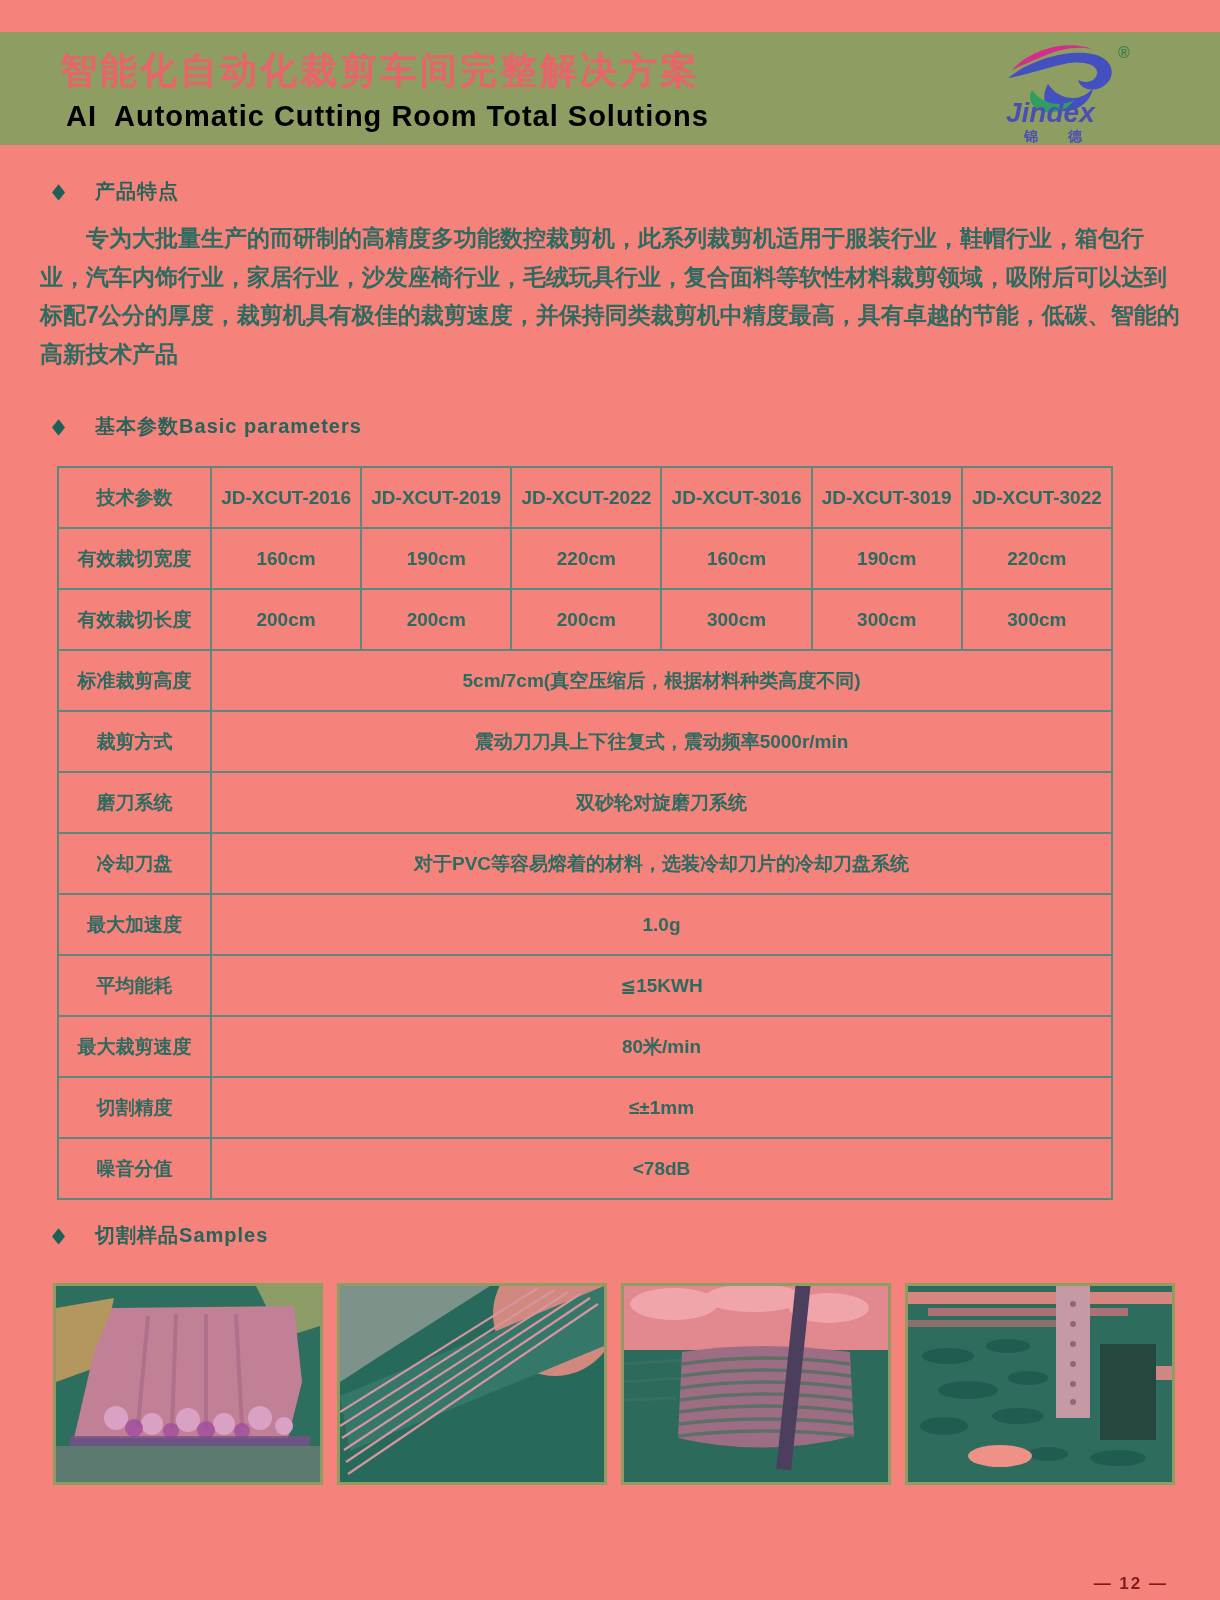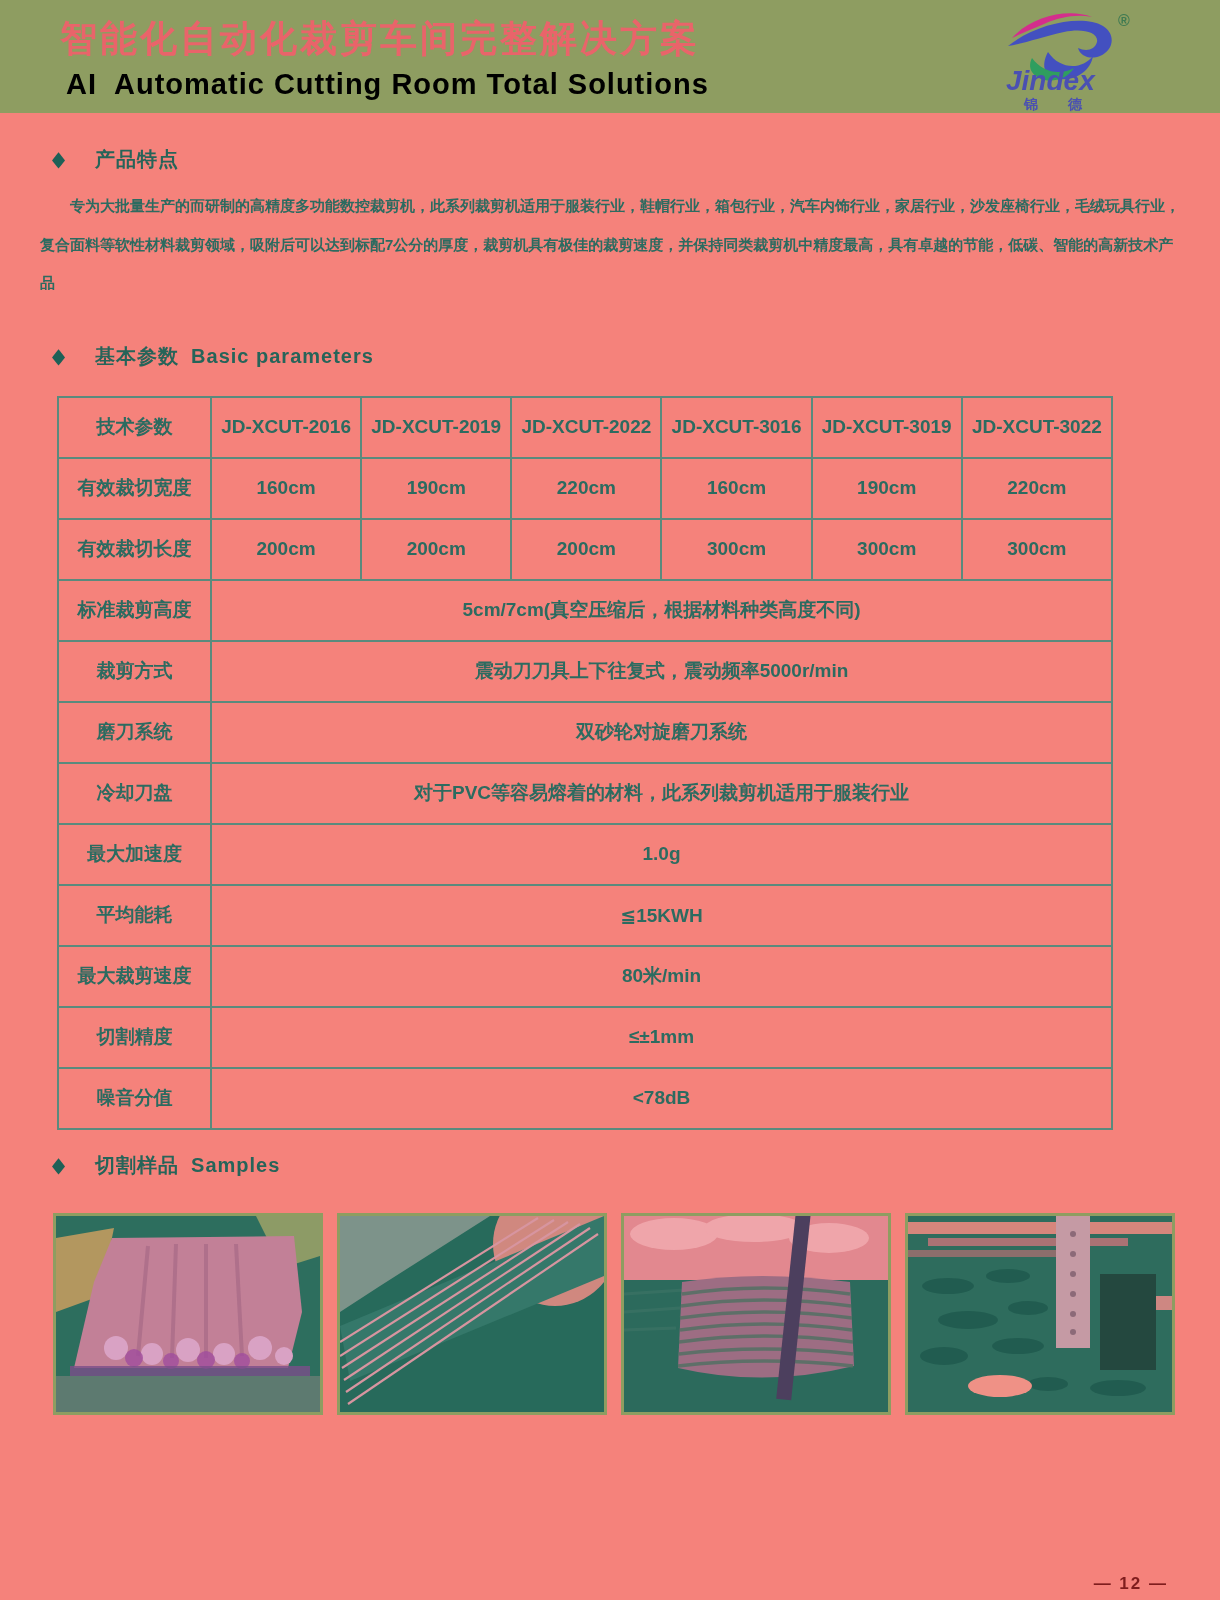--- a/index.html
+++ b/index.html
@@ -10,20 +10,21 @@
     font-family: "Liberation Sans", "DejaVu Sans", sans-serif;
     position: relative;
     overflow: hidden;
   }
 
   
   .header {
     height: 113px;
     background: #8e9d61;
     position: relative;
+    margin-top: 32px;
   }
   .title-zh {
     position: absolute; left: 60px; top: 14px;
     font-size: 37px; font-weight: bold; letter-spacing: 3px;
     color: #e9646a;
   }
   .title-en {
     position: absolute; left: 66px; top: 68px;
     font-size: 29px; font-weight: bold; letter-spacing: 1px;
     color: #000000;
@@ -38,27 +39,27 @@
     margin-left: 52px;
   }
   .diamond {
     color: #1e6057; font-size: 17px; line-height: 1;
     margin-right: 30px; transform: scaleY(1.25);
   }
   .heading-text {
     font-size: 20px; font-weight: bold; color: #266459;
     letter-spacing: 1px;
   }
-  .heading-en { margin-left: 12px; }
+  .heading-en { margin-left: 0; }
 
   .features-heading { padding-top: 33px; }
   .features-body {
     margin: 14px 38px 0 40px;
     text-indent: 2em;
-    font-size: 15px; line-height: 38.5px;
+    font-size: 23px; line-height: 38.5px;
     font-weight: 600;
     color: #2c6b60;
   }
 
   .parameters-heading { margin-top: 40px; }
 
   
   table.params {
     margin: 26px 0 0 57px;
     width: 1056px;
@@ -182,21 +183,21 @@
   <tr>
     <td>裁剪方式</td>
     <td colspan="6">震动刀刀具上下往复式，震动频率5000r/min</td>
   </tr>
   <tr>
     <td>磨刀系统</td>
     <td colspan="6">双砂轮对旋磨刀系统</td>
   </tr>
   <tr>
     <td>冷却刀盘</td>
-    <td colspan="6">对于PVC等容易熔着的材料，此系列裁剪机适用于服装行业</td>
+    <td colspan="6">对于PVC等容易熔着的材料，选装冷却刀片的冷却刀盘系统</td>
   </tr>
   <tr>
     <td>最大加速度</td>
     <td colspan="6">1.0g</td>
   </tr>
   <tr>
     <td>平均能耗</td>
     <td colspan="6">≦15KWH</td>
   </tr>
   <tr>

